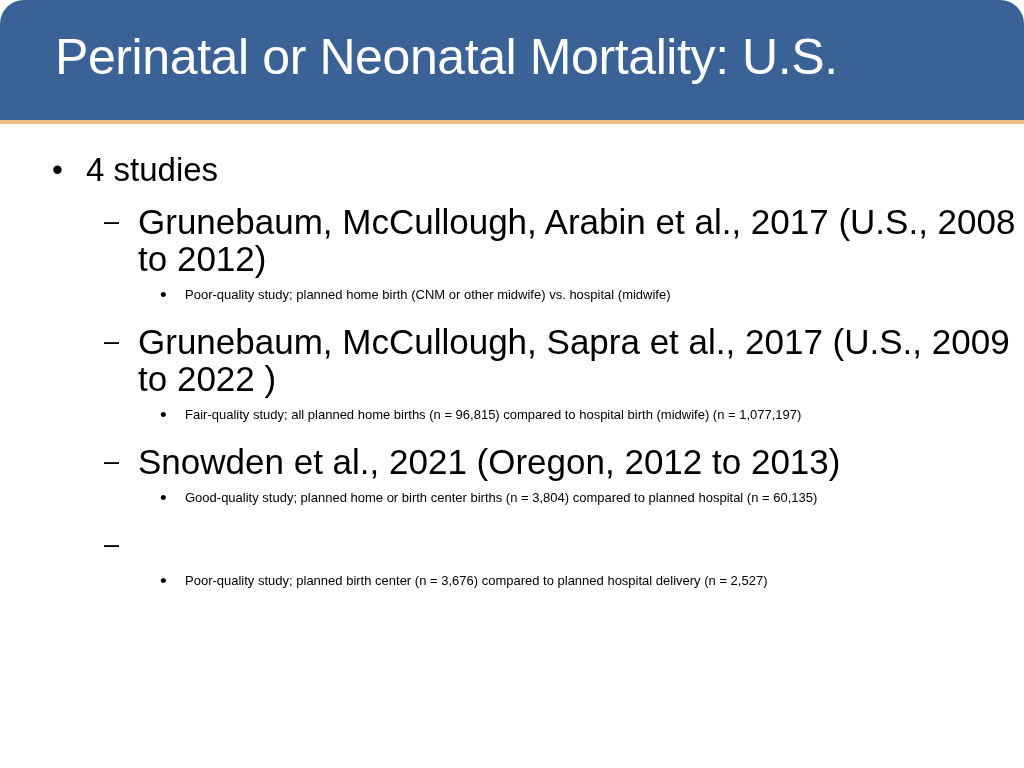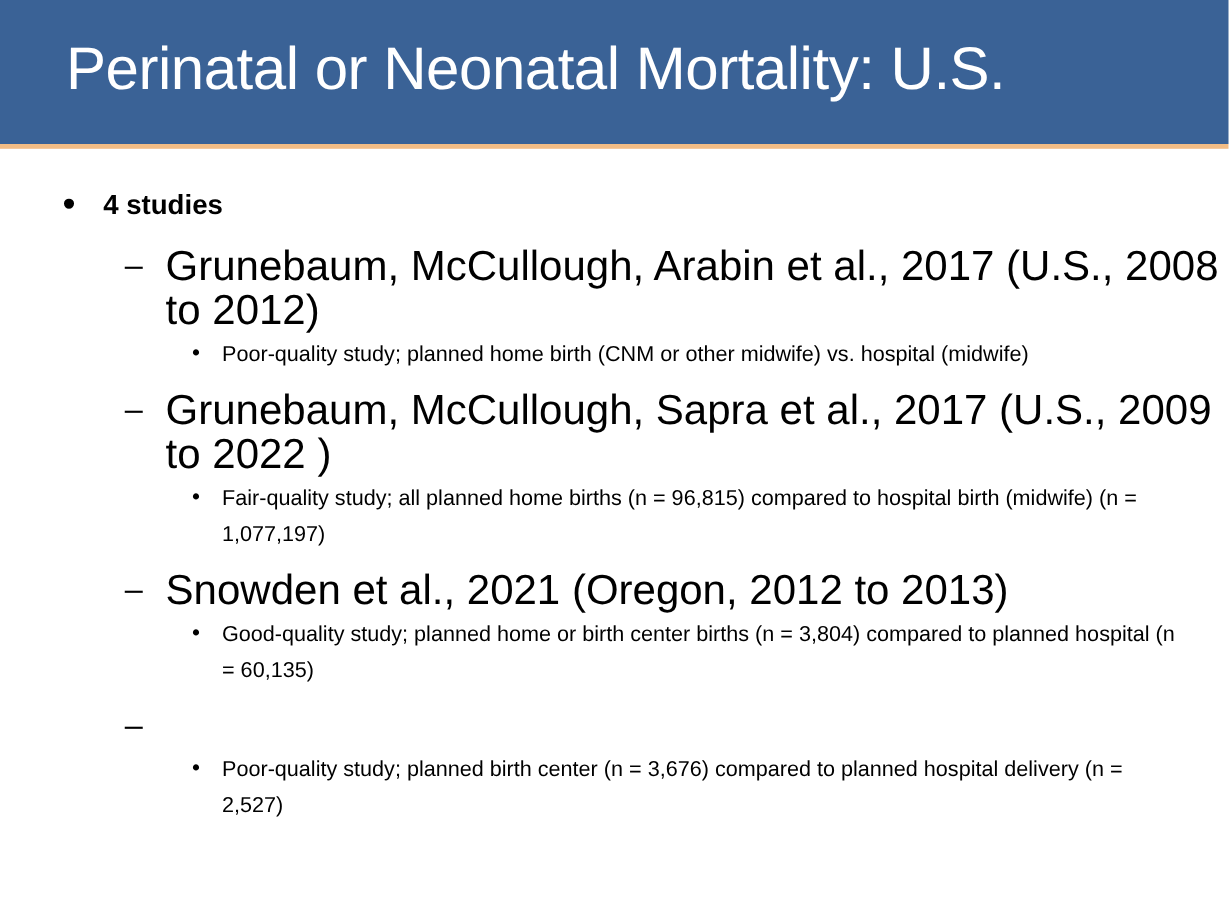--- a/index.html
+++ b/index.html
@@ -10,20 +10,21 @@
   }
   body {
     font-family: "Liberation Sans", sans-serif;
   }
   .slide {
     position: relative;
     width: 1024px;
     height: 768px;
     background: #ffffff;
     overflow: hidden;
+    border-radius: 24px;
   }
 
   
   .title-band {
     position: absolute;
     left: 0;
     top: 0;
     width: 1024px;
     height: 120px;
     background: #3A6296;
@@ -70,23 +71,22 @@
     margin-left: 52px;
     margin-bottom: 2px;
   }
   .lvl1 .marker {
     width: 34px;
     flex: 0 0 34px;
     font-size: 31px;
     line-height: 40px;
   }
   .lvl1 .text {
-    font-size: 23px;
+    font-size: 33px;
     line-height: 40px;
-    font-weight: bold;
   }
 
   
   .lvl2 {
     margin-left: 104px;
     margin-top: 13px;
   }
   .lvl2 .marker {
     width: 34px;
     flex: 0 0 34px;
@@ -104,21 +104,21 @@
     margin-top: 3px;
     max-width: 820px;
   }
   .lvl3 .marker {
     width: 25px;
     flex: 0 0 25px;
     font-size: 19px;
     line-height: 30px;
   }
   .lvl3 .text {
-    font-size: 18px;
+    font-size: 13px;
     line-height: 30px;
     max-width: 795px;
   }
 
   
   .footer {
     position: absolute;
     left: 0;
     top: 688px;
     width: 1024px;

